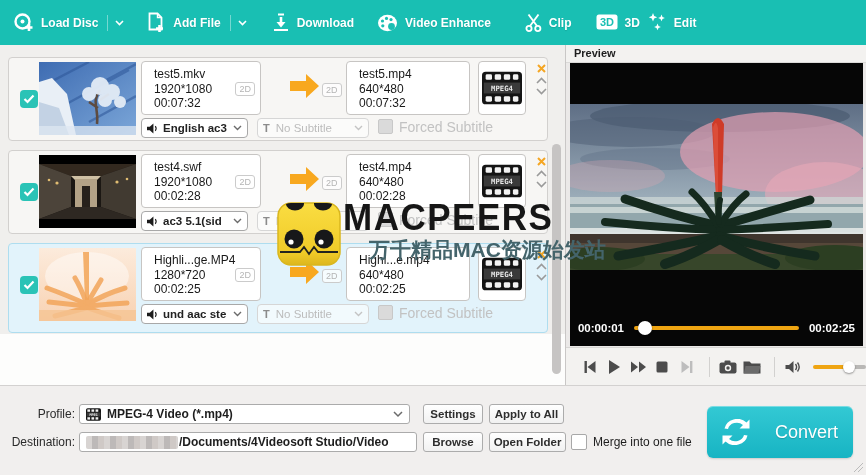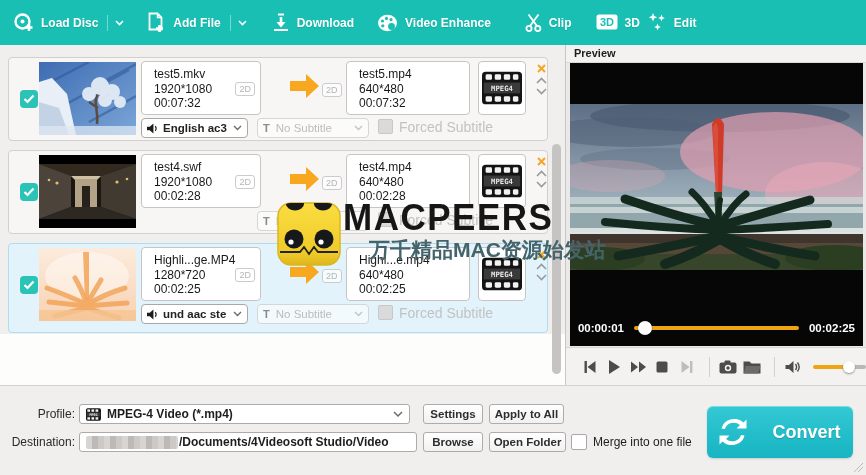--- a/index.html
+++ b/index.html
@@ -83,21 +83,21 @@
   .censor{display:inline-block;width:92px;height:13px;margin-right:1px;border-radius:2px;
       background:repeating-linear-gradient(90deg,#d8d4d2 0 6px,#bdb9b8 6px 12px,#cfc9c6 12px 18px),
                  repeating-linear-gradient(0deg,rgba(255,255,255,.35) 0 4px,rgba(0,0,0,.08) 4px 8px);}
   .btn{position:absolute;height:20px;background:linear-gradient(#ffffff,#f1f1f1);border:1px solid #acacac;
       border-radius:3px;font-size:11.5px;font-weight:bold;color:#2e2e2e;display:flex;align-items:center;
       justify-content:center;box-sizing:border-box;cursor:pointer;}
   .merge{position:absolute;left:571px;top:48px;display:flex;align-items:center;font-size:12px;color:#1d1d1d;cursor:pointer;}
   .mbox{width:14px;height:14px;background:#fff;border:1px solid #a8a8a8;border-radius:2px;margin-right:6px;}
   .convert-btn{position:absolute;left:707px;top:20px;width:146px;height:52px;border-radius:6px;cursor:pointer;
       background:linear-gradient(#33c9d4,#17b4c3);box-shadow:inset 0 1px 0 rgba(255,255,255,.35),0 1px 2px rgba(0,0,0,.15);
-      display:flex;align-items:center;justify-content:center;color:#fff;font-size:18px;font-weight:bold;gap:15px;}
+      display:flex;align-items:center;justify-content:center;color:#fff;font-size:18px;font-weight:normal;gap:15px;}
   .convert-btn .lbl{margin-left:10px;text-shadow:0 1px 1px rgba(0,0,0,.18);}
   .grip{position:absolute;right:3px;bottom:3px;width:10px;height:10px;
       background:linear-gradient(135deg,transparent 0 50%,#bbb 50% 55%,transparent 55% 70%,#bbb 70% 75%,transparent 75%);}
   
   .watermark{position:absolute;left:0;top:0;right:0;bottom:0;pointer-events:none;z-index:50;}
   .wm-title{position:absolute;left:343px;top:197px;font-size:35px;font-weight:bold;color:#161616;
       letter-spacing:1.5px;transform:scaleY(1.05);white-space:nowrap;}
   .wm-sub{position:absolute;left:345px;top:236px;font-size:21px;font-weight:bold;color:#44646b;white-space:nowrap;margin-left:24px;}
   .wm-mascot{position:absolute;left:277px;top:202px;}
 </style>
@@ -351,20 +351,30 @@
             <path d="M1 1 L8 8 M8 1 L1 8" stroke="#f5a623" stroke-width="2"></path>
           </svg></span>
       <span class="mv">
         <svg width="11" height="7" viewBox="0 0 11 7">
             <path d="M1 6 L5.5 1.5 L10 6" fill="none" stroke="#9a9a9a" stroke-width="1.6"></path>
           </svg></span>
       <span class="mv">
         <svg width="11" height="7" viewBox="0 0 11 7">
             <path d="M1 1 L5.5 5.5 L10 1" fill="none" stroke="#9a9a9a" stroke-width="1.6"></path>
           </svg></span>
+    </div>
+    <div class="aud-select">
+      <svg width="11" height="11" viewBox="0 0 12 12">
+        <path d="M0 4 h3 l4 -3.5 v11 l-4 -3.5 h-3 z" fill="#1c1c1c"></path>
+        <path d="M9 3.5 q2 2.5 0 5" stroke="#1c1c1c" stroke-width="1.2" fill="none"></path>
+        </svg>
+      <span class="txt">ac3 5.1(sid</span>
+      <svg width="9" height="6" viewBox="0 0 9 6">
+        <path d="M1 1 L4.5 4.5 L8 1" fill="none" stroke="#6b6b6b" stroke-width="1.4"></path>
+        </svg>
     </div>
     <div class="sub-select">
       <span class="tico">T</span>
       <span class="txt">No Subtitle</span>
       <svg width="9" height="6" viewBox="0 0 9 6">
         <path d="M1 1 L4.5 4.5 L8 1" fill="none" stroke="#c4c4c4" stroke-width="1.4"></path>
         </svg>
     </div>
     <label class="forced">
       <span class="fbox"></span>

